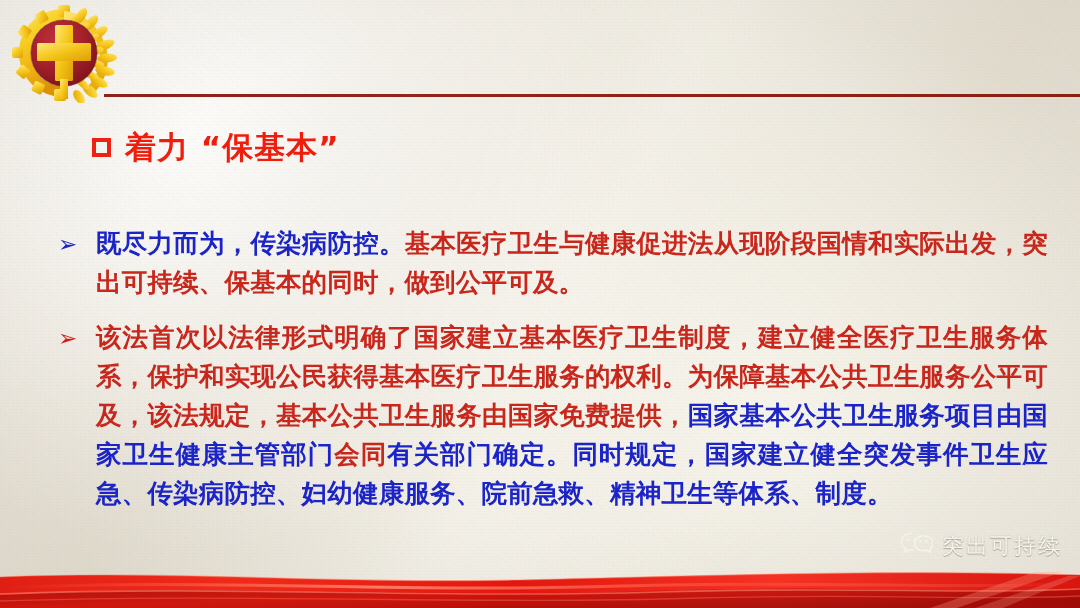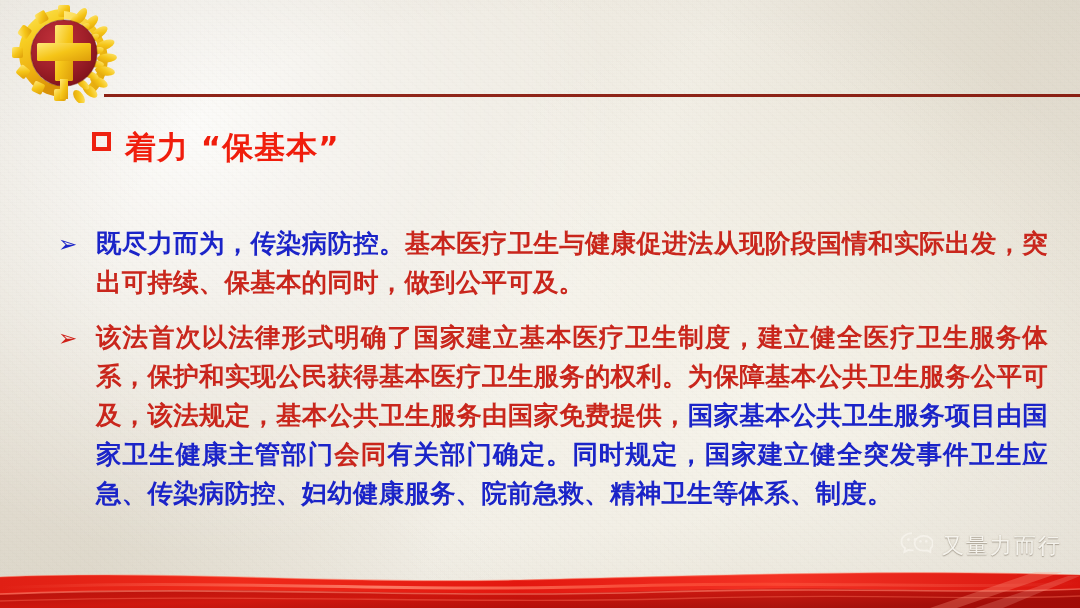--- a/index.html
+++ b/index.html
@@ -58,21 +58,21 @@
     height: 3px;
     background: linear-gradient(90deg, #8d2216 0%, #90261a 30%, #8a2014 100%);
   }
 
   
   #title-row {
     position: absolute;
     left: 60px;
     top: 132px;
     display: flex;
-    align-items: flex-start;
+    align-items: center;
     gap: 14px;
     padding-left: 32px;
   }
   #title-bullet {
     width: 19px;
     height: 19px;
     border: 4px solid #ee2211;
     box-sizing: border-box;
     flex: 0 0 auto;
   }
@@ -262,21 +262,21 @@
                    l3.4 1.8Z"></path>
         </g>
         <g fill="#f6f3ec">
           <circle cx="9.4" cy="9.6" r="1.35"></circle>
           <circle cx="16.1" cy="9.6" r="1.35"></circle>
           <circle cx="21.5" cy="11.3" r="1.2"></circle>
           <circle cx="27.3" cy="11.3" r="1.2"></circle>
         </g>
       </svg>
     </span>
-    <span id="watermark-text">又量力而行</span>
+    <span id="watermark-text">突出可持续</span>
   </div>
 
   <div id="ribbon">
     <svg width="1080" height="40" viewBox="0 0 1080 40" preserveAspectRatio="none" aria-hidden="true">
       <defs>
         <linearGradient id="rbBase" x1="0" y1="0" x2="1" y2="0">
           <stop offset="0%" stop-color="#e01f14"></stop>
           <stop offset="22%" stop-color="#f02a1a"></stop>
           <stop offset="48%" stop-color="#e3170f"></stop>
           <stop offset="72%" stop-color="#f43224"></stop>

